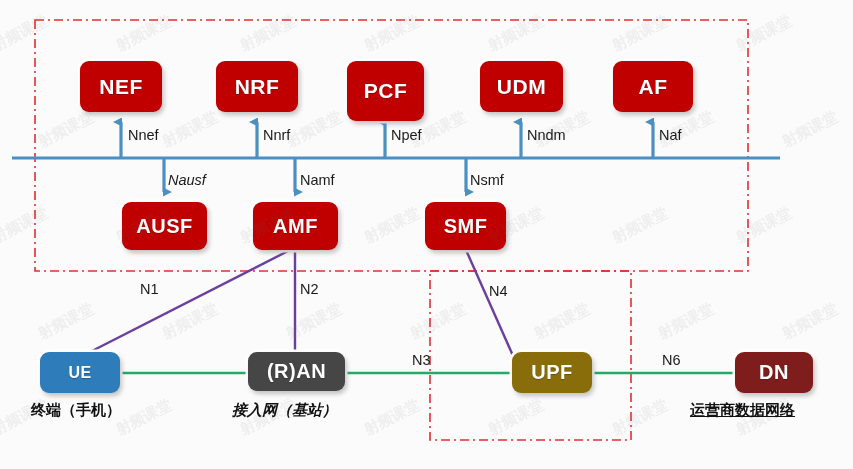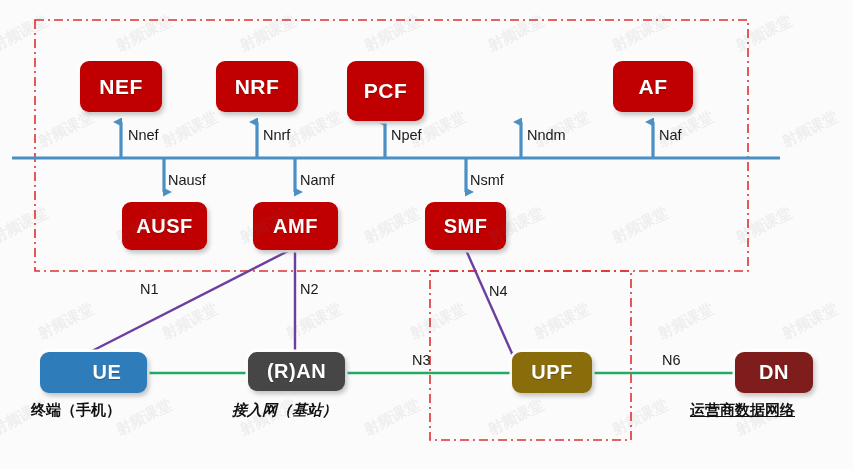--- a/index.html
+++ b/index.html
@@ -57,22 +57,21 @@
   .node.nf {
     background: #c00000;
     font-size: 21px;
   }
   .node.mid {
     background: #c00000;
     font-size: 20px;
   }
   .node.ue {
     background: #2e7cba;
-    font-size: 20px;
-    padding-left: 27px;
+    font-size: 16px;
   }
   .node.ran {
     background: #464646;
     font-size: 20px;
   }
   .node.upf {
     background: #8a6d0b;
     font-size: 20px;
   }
   .node.dn {
@@ -185,41 +184,44 @@
 
   <div class="node nf" style="left:80px; top:61px; width:82px; height:51px;">
     <span>NEF</span>
   </div>
   <div class="node nf" style="left:216px; top:61px; width:82px; height:51px;">
     <span>NRF</span>
   </div>
   <div class="node nf" style="left:347px; top:61px; width:77px; height:60px;">
     <span>PCF</span>
   </div>
+  <div class="node nf" style="left:480px; top:61px; width:83px; height:51px;">
+    <span>UDM</span>
+  </div>
   <div class="node nf" style="left:613px; top:61px; width:80px; height:51px;">
     <span>AF</span>
   </div>
 
   <div class="edge-label" style="left:128px; top:127px;">Nnef</div>
   <div class="edge-label" style="left:263px; top:127px;">Nnrf</div>
   <div class="edge-label" style="left:391px; top:127px;">Npef</div>
   <div class="edge-label" style="left:527px; top:127px;">Nndm</div>
   <div class="edge-label" style="left:659px; top:127px;">Naf</div>
 
   <div class="node mid" style="left:122px; top:202px; width:85px; height:48px;">
     <span>AUSF</span>
   </div>
   <div class="node mid" style="left:253px; top:202px; width:85px; height:48px;">
     <span>AMF</span>
   </div>
   <div class="node mid" style="left:425px; top:202px; width:81px; height:48px;">
     <span>SMF</span>
   </div>
 
-  <div class="edge-label" style="left:168px; top:172px;">Nausf</div>
+  <div class="edge-label" style="left:168px; top:172px;font-style:italic;">Nausf</div>
   <div class="edge-label" style="left:300px; top:172px;">Namf</div>
   <div class="edge-label" style="left:470px; top:172px;">Nsmf</div>
 
   <div class="node ue" style="left:40px; top:352px; width:80px; height:41px;">
     <span>UE</span>
   </div>
   <div class="node ran" style="left:248px; top:352px; width:97px; height:39px;">
     <span>(R)AN</span>
   </div>
   <div class="node upf" style="left:512px; top:352px; width:80px; height:41px;">

